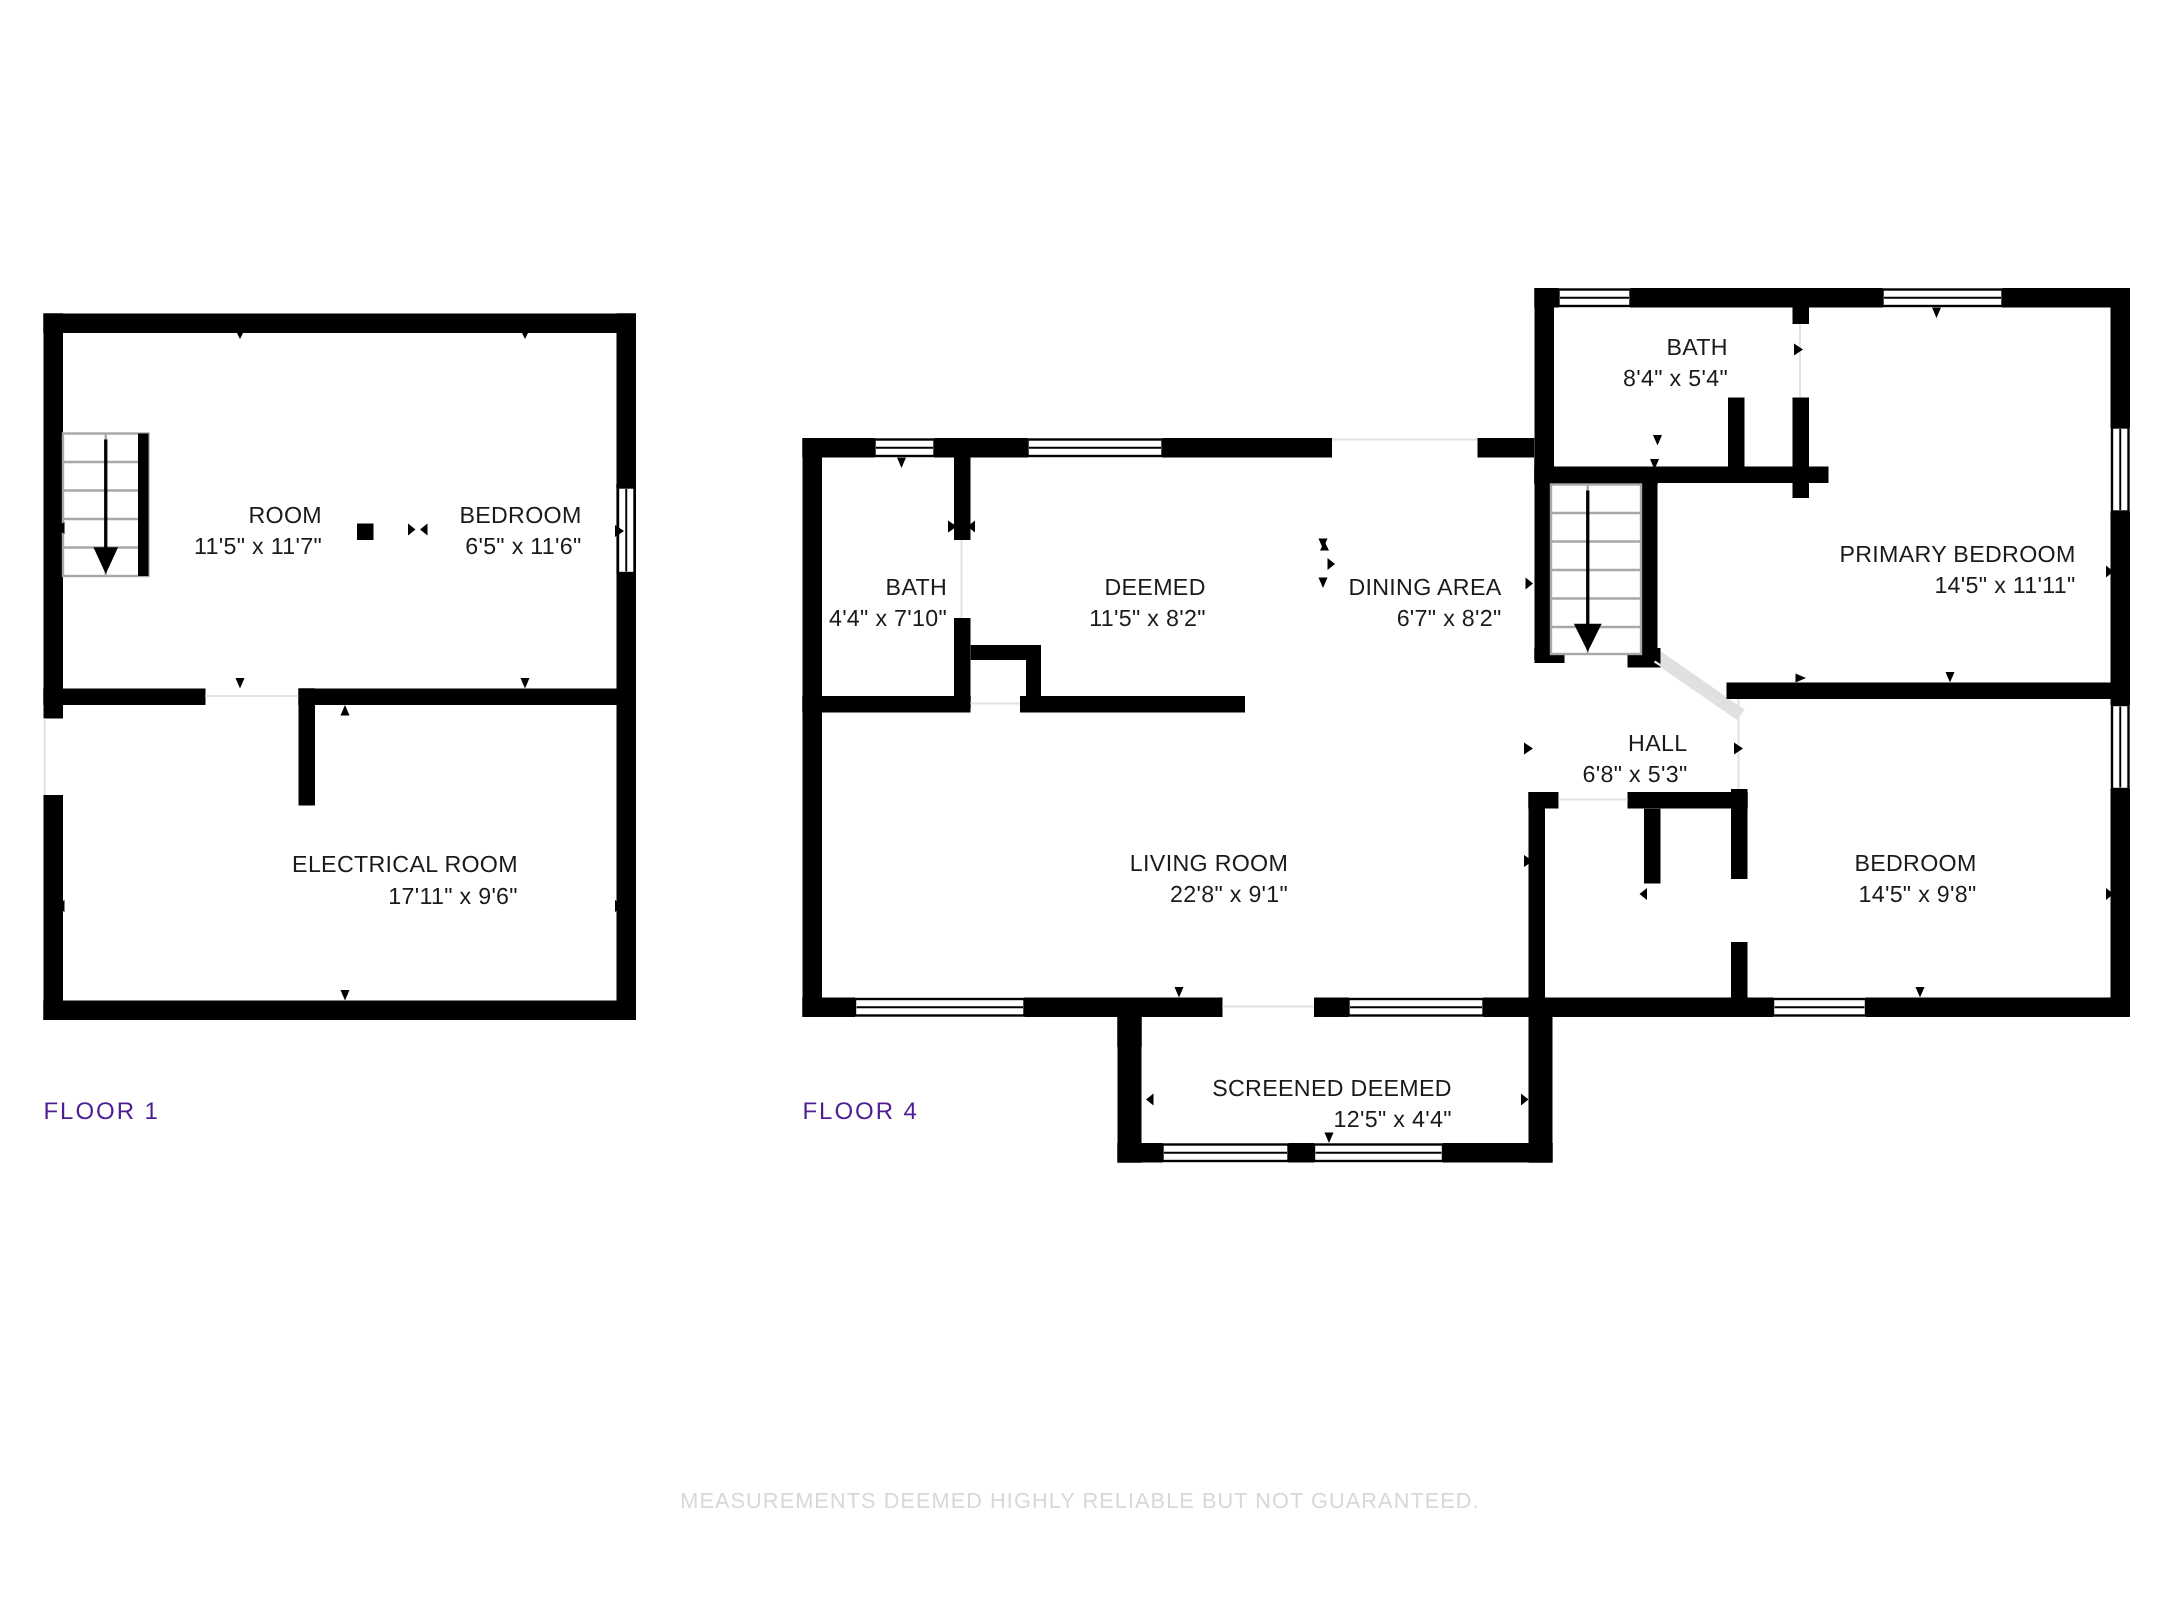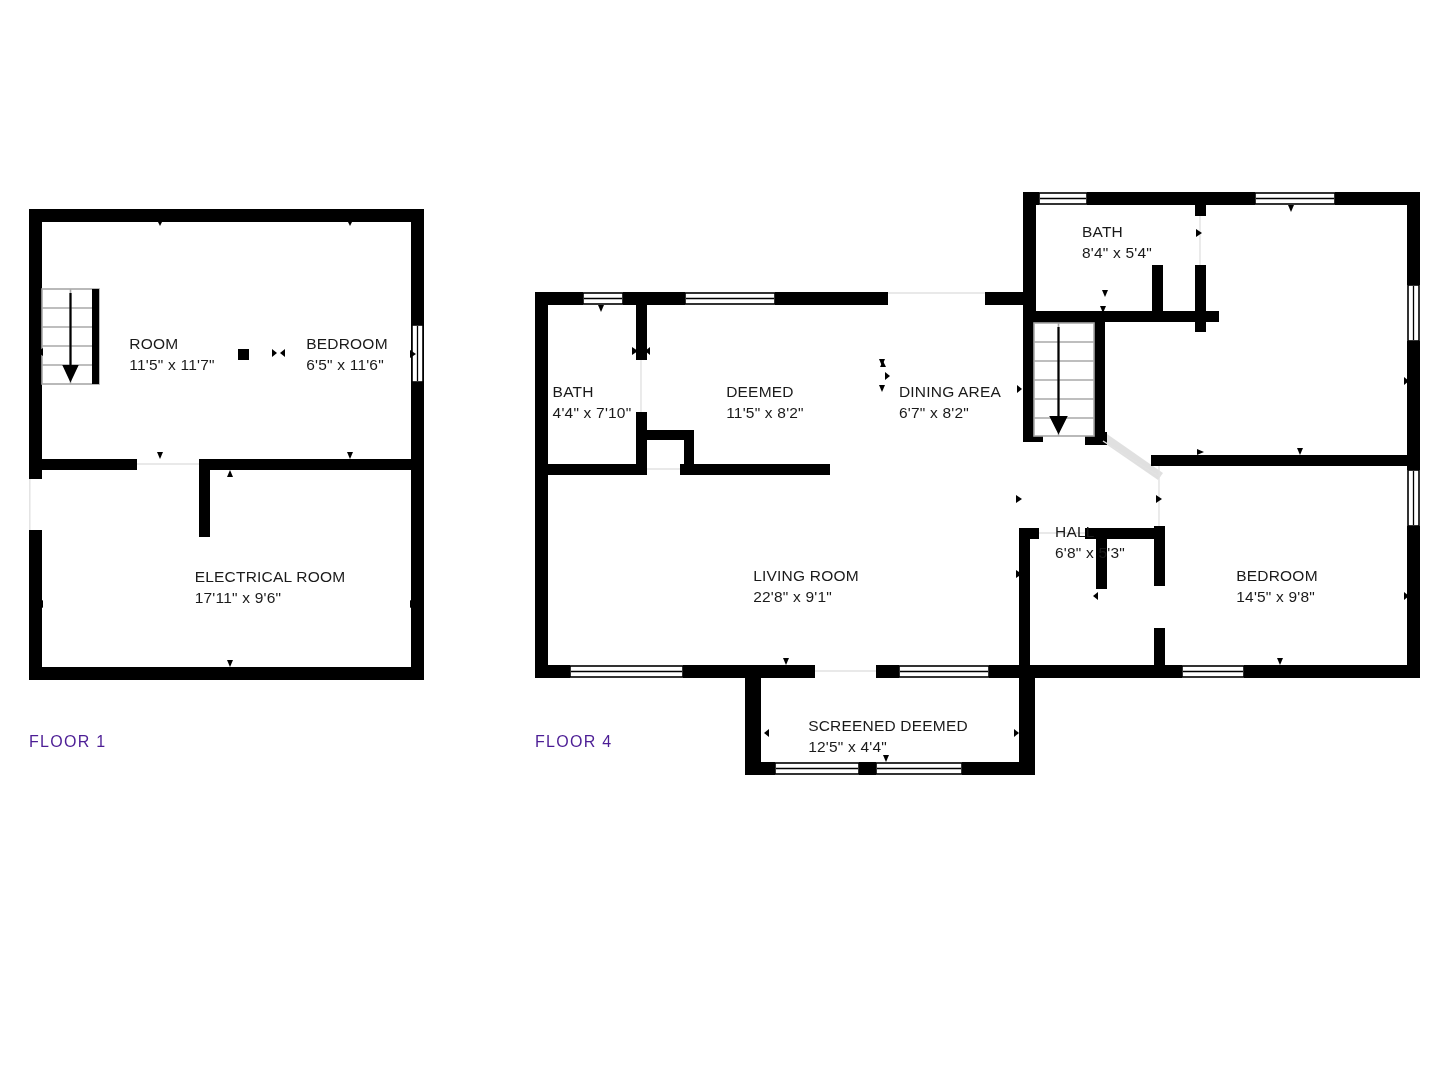--- a/index.html
+++ b/index.html
@@ -33,21 +33,21 @@
   .window-frame { fill: #ffffff; stroke: #000000; stroke-width: 1.6; }
   .window-line { stroke: #000000; stroke-width: 1.3; fill: none; }
   .stair-line { stroke: #a8a8a8; stroke-width: 1.6; fill: none; }
   .stair-box { fill: #ffffff; stroke: #a8a8a8; stroke-width: 1.6; }
   .stair-arrow { fill: #000000; stroke: #000000; stroke-width: 2.2; }
   .marker { fill: #000000; }
   .open-edge { stroke: #e2e2e2; stroke-width: 1.4; fill: none; }
 
   .room-label {
     position: absolute;
-    text-align: left;
+    text-align: right;
     color: #1a1a1a;
     font-family: "Liberation Sans", sans-serif;
     line-height: 1.33;
     white-space: nowrap;
     transform: translate(-50%, -50%);
     letter-spacing: 0.2px;
   }
   .room-label .rl-name {
     display: block;
     font-size: 15.5px;
@@ -310,22 +310,26 @@
   <div class="room-label" style="left:950px; top:403px;">
     <span class="rl-name">DINING AREA</span>
     <span class="rl-dims">6'7" x 8'2"</span>
   </div>
 
   <div class="room-label" style="left:1117px; top:243px;">
     <span class="rl-name">BATH</span>
     <span class="rl-dims">8'4" x 5'4"</span>
   </div>
 
-
-  <div class="room-label" style="left:1090px; top:507px;margin-top:36px;">
+  <div class="room-label" style="left:1305px; top:381px;">
+    <span class="rl-name">PRIMARY BEDROOM</span>
+    <span class="rl-dims">14'5" x 11'11"</span>
+  </div>
+
+  <div class="room-label" style="left:1090px; top:507px;">
     <span class="rl-name">HALL</span>
     <span class="rl-dims">6'8" x 5'3"</span>
   </div>
 
   <div class="room-label" style="left:1277px; top:587px;">
     <span class="rl-name">BEDROOM</span>
     <span class="rl-dims">14'5" x 9'8"</span>
   </div>
 
   <div class="room-label" style="left:781px; top:587px;margin-left:25px;">
@@ -334,14 +338,15 @@
   </div>
 
   <div class="room-label" style="left:888px; top:737px;">
     <span class="rl-name">SCREENED DEEMED</span>
     <span class="rl-dims">12'5" x 4'4"</span>
   </div>
 
   <div class="floor-caption" style="left:29px; top:733px;">FLOOR 1</div>
   <div class="floor-caption" style="left:535px; top:733px;">FLOOR 4</div>
 
+  <div class="disclaimer">MEASUREMENTS DEEMED HIGHLY RELIABLE BUT NOT GUARANTEED.</div>
 
 </div>
 
 </body></html>

